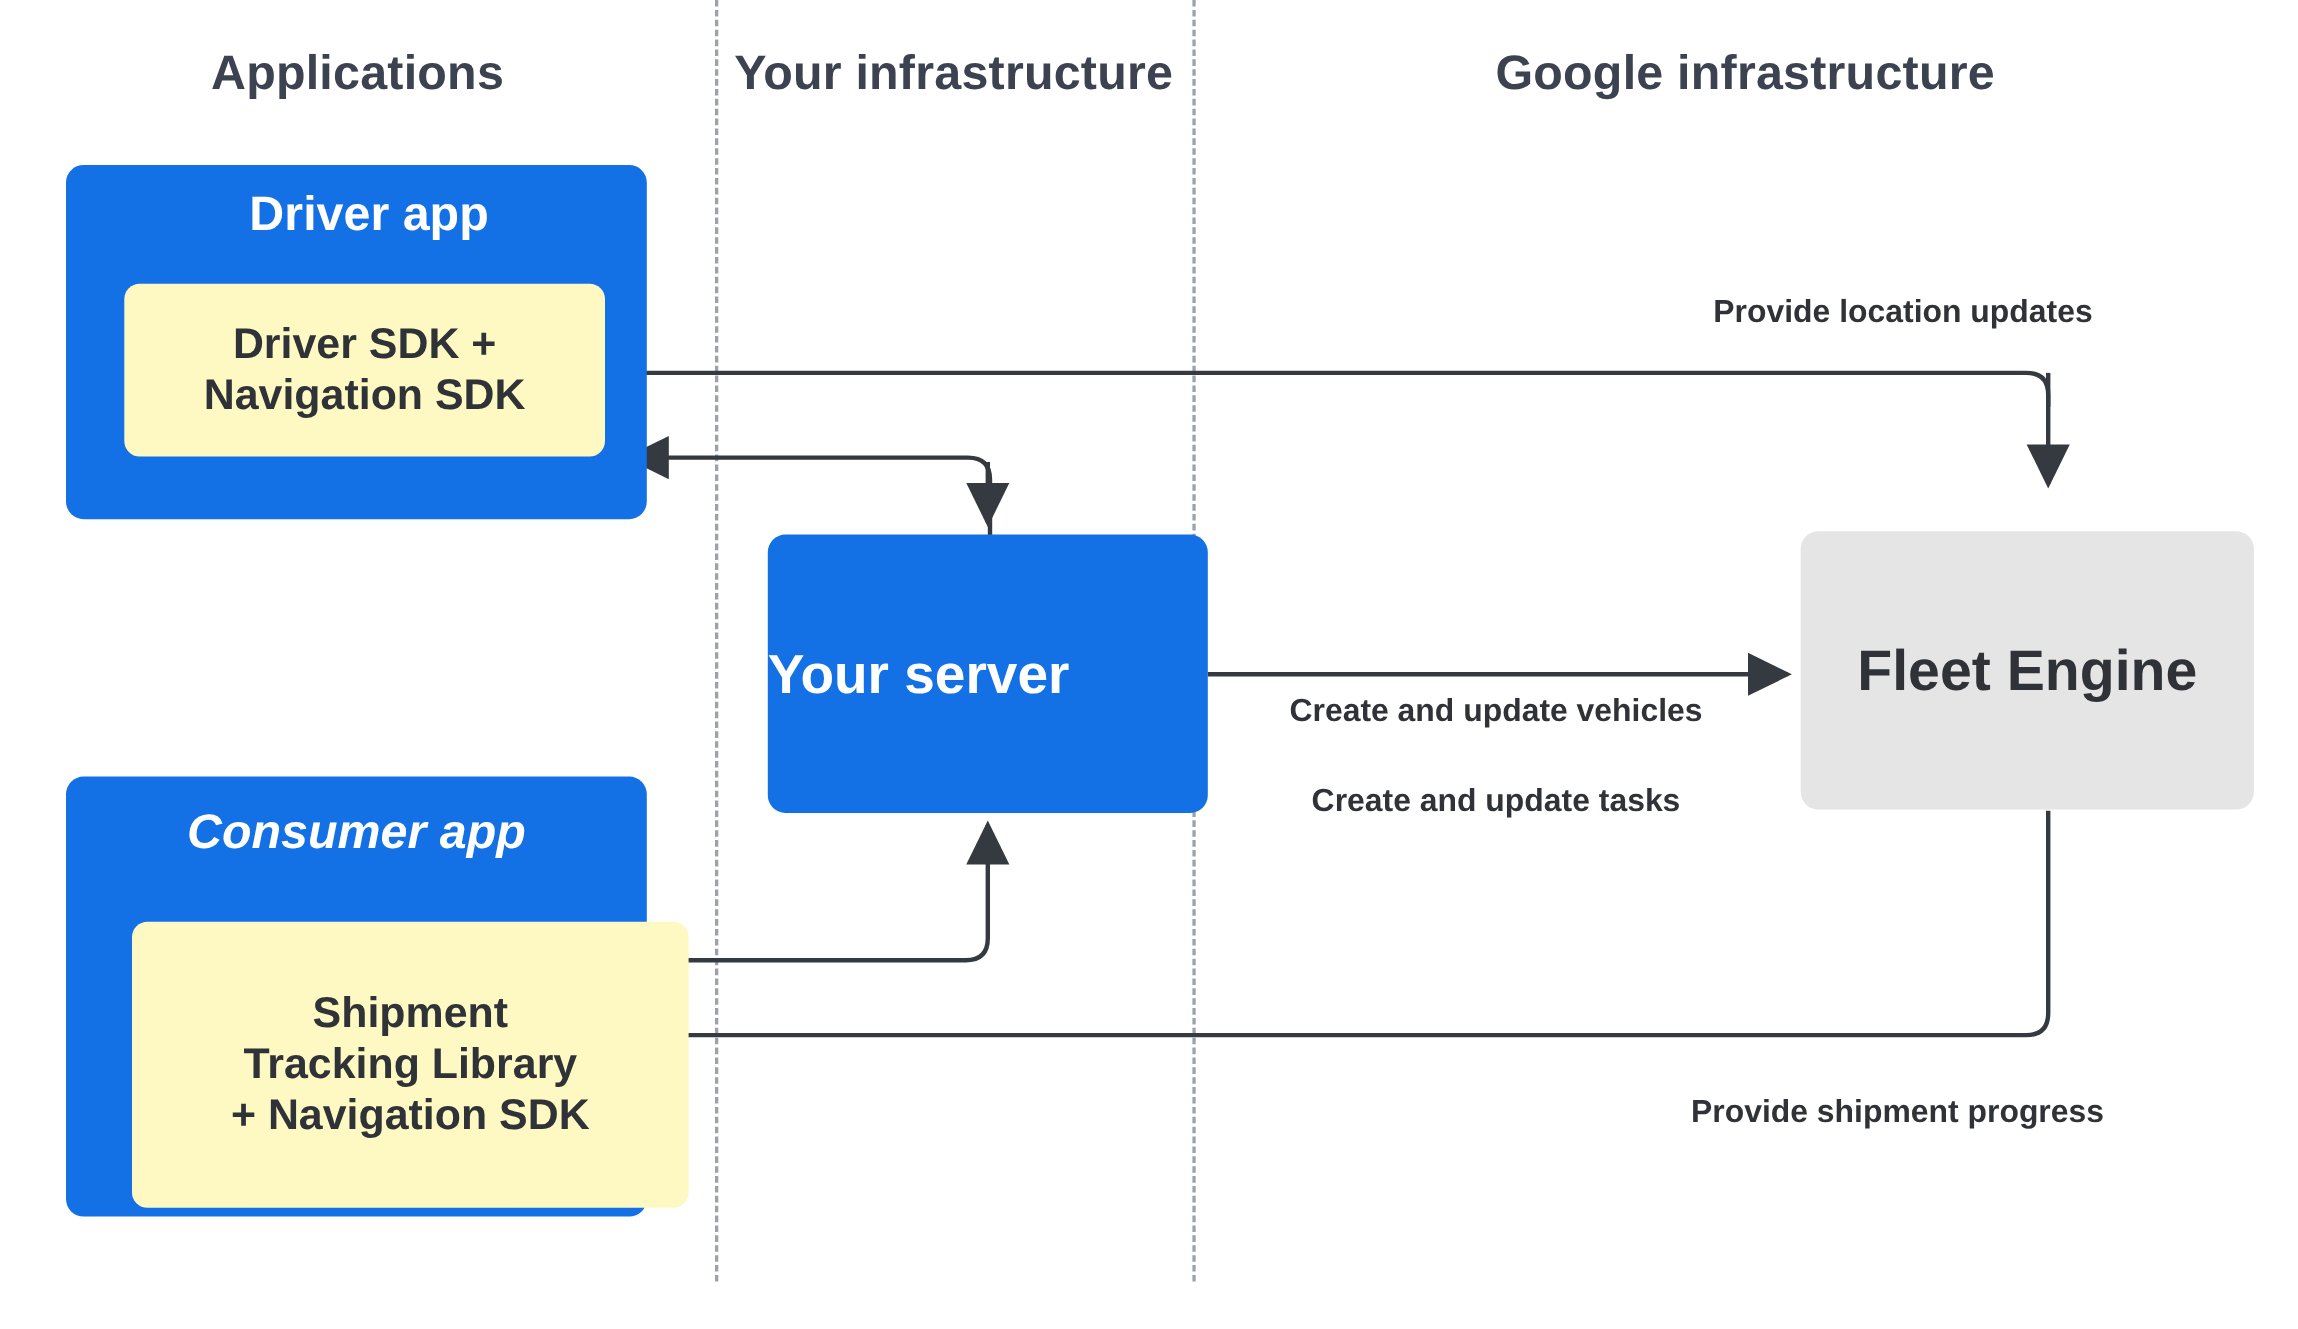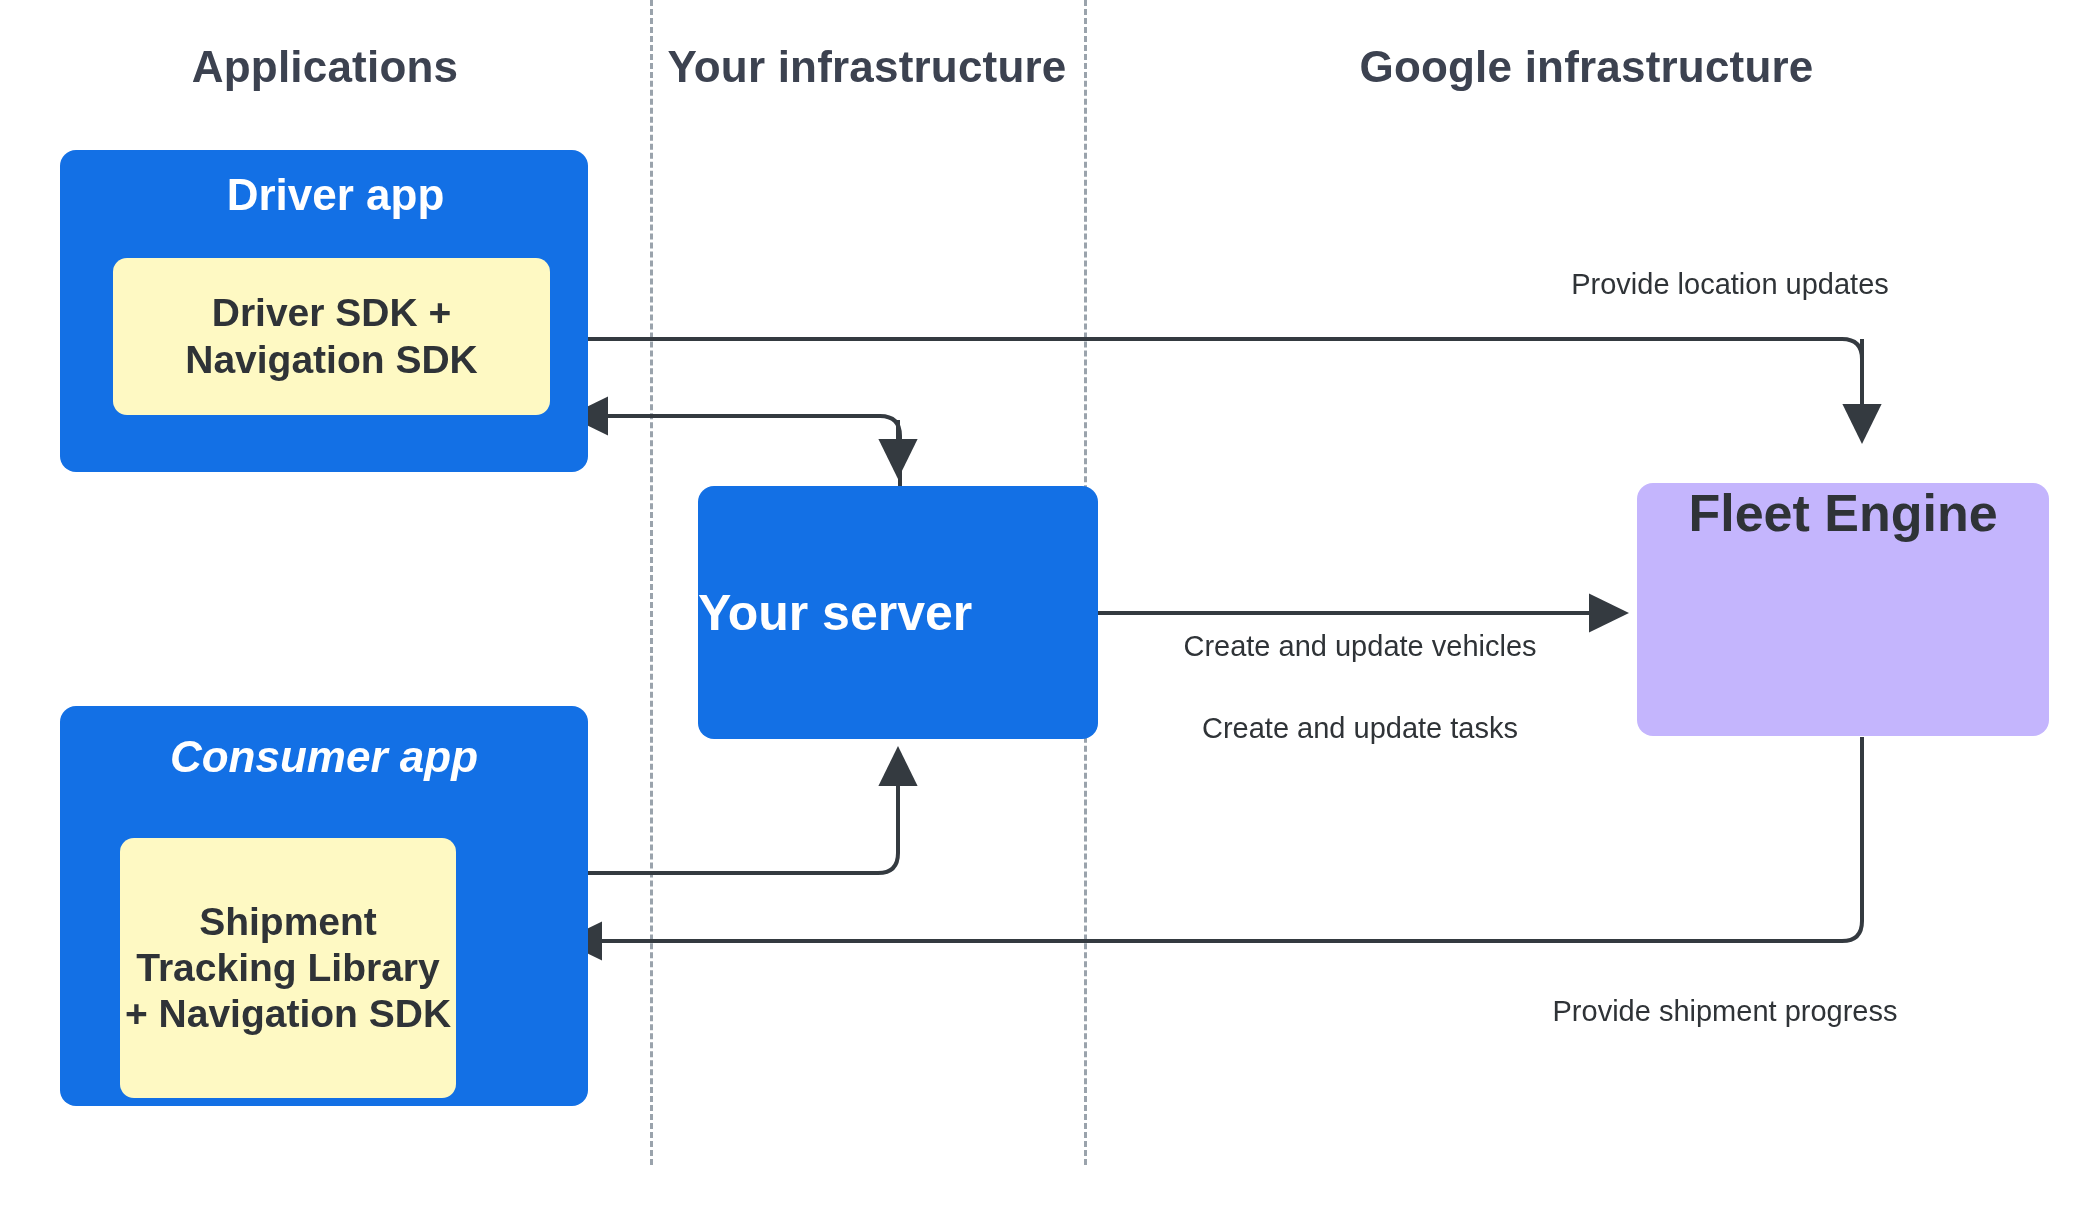--- a/index.html
+++ b/index.html
@@ -69,64 +69,64 @@
   }
 
   
   #driver-app { left: 60px; top: 150px; width: 528px; height: 322px; }
   #driver-app-title { top: 20px; padding-left: 23px; }
   #driver-sdk-box { left: 53px; top: 108px; width: 437px; height: 157px; }
 
   
   #consumer-app { left: 60px; top: 706px; width: 528px; height: 400px; }
   #consumer-app-title { top: 26px; font-style: italic; }
-  #consumer-sdk-box { left: 60px; top: 132px; width: 336px; height: 260px; }
+  #consumer-sdk-box { left: 60px; top: 132px; width: 506px; height: 260px; }
 
   
   #your-server {
     position: absolute;
     left: 698px; top: 486px; width: 400px; height: 253px;
     background: #1370e5;
     border-radius: 16px;
     display: flex;
     align-items: center;
     justify-content: flex-start;
     color: #ffffff;
     font-size: 50px;
     font-weight: bold;
     white-space: nowrap;
   }
 
   
   #fleet-engine {
     position: absolute;
     left: 1637px; top: 483px; width: 412px; height: 253px;
-    background: #c4b5fd;
+    background: #e5e5e5;
     border-radius: 16px;
     display: flex;
-    align-items: flex-start;
+    align-items: center;
     justify-content: center;
     color: #2f3337;
     font-size: 52px;
     font-weight: bold;
     white-space: nowrap;
   }
 
   #arrow-layer {
     position: absolute;
     left: 0; top: 0;
     width: 2089px; height: 1208px;
     pointer-events: none;
   }
 
   .edge-label {
     position: absolute;
     color: #2f3337;
     font-size: 29px;
-    font-weight: normal;
+    font-weight: bold;
     white-space: nowrap;
     text-align: center;
   }
   #label-location-updates { left: 1485px; top: 268px; width: 490px; }
   #label-create-vehicles  { left: 1130px; top: 630px; width: 460px; text-align: center; }
   #label-create-tasks     { left: 1130px; top: 712px; width: 460px; text-align: center; }
   #label-shipment-progress{ left: 1480px; top: 995px; width: 490px; }
 </style>
 </head>
 <body>

